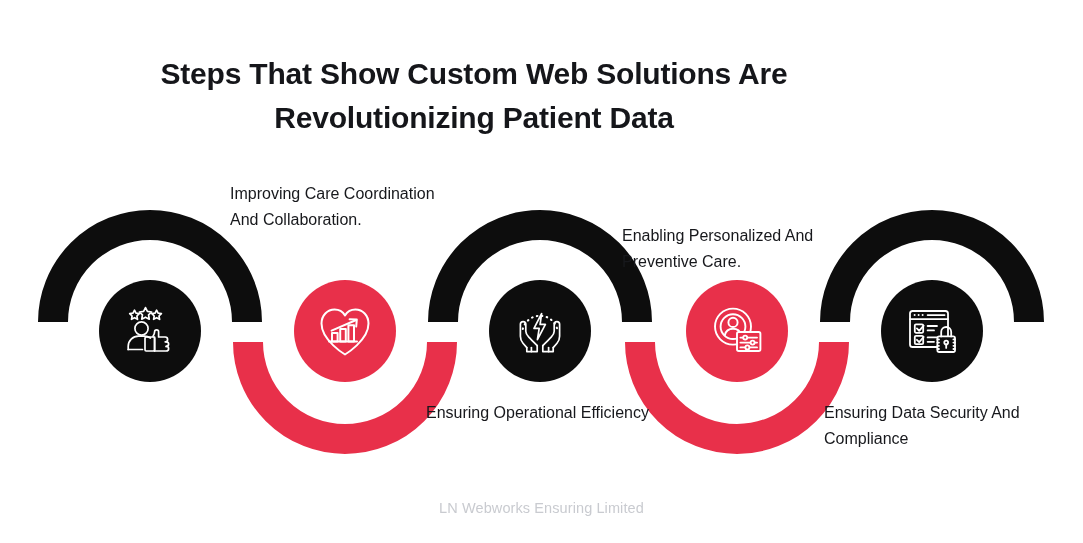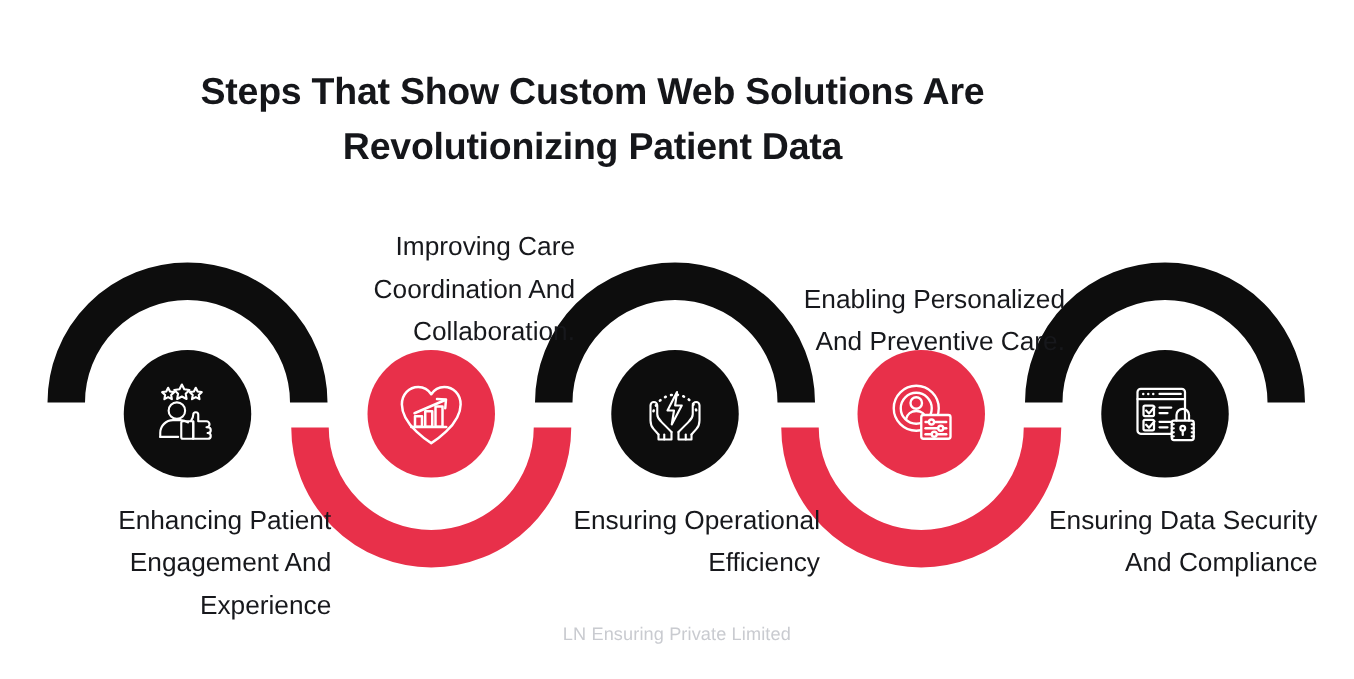--- a/index.html
+++ b/index.html
@@ -55,22 +55,22 @@
     align-items: center;
     justify-content: center;
   }
   .node.dark  { background: #0d0d0d; }
   .node.red   { background: #E8304A; }
   .node svg { display: block; }
 
   
   .label {
     position: absolute;
-    text-align: right;
-    font-size: 21px;
+    text-align: left;
+    font-size: 16px;
     line-height: 1.62;
     color: #17181c;
     width: 230px;
   }
 
   
   .footer {
     position: absolute;
     left: 0;
     top: 500px;
@@ -116,21 +116,20 @@
 
         <path d="M33.0 35.3 c0.9 -1.3 1.6 -2.8 1.6 -4.5 0 -1.1 0.9 -2.0 2.0 -2.0 1.1 0 2.0 0.9 2.0 2.0 v5.2 h6.6 c1.3 0 2.4 1.1 2.4 2.4 0 1.3 -1.1 2.4 -2.4 2.4 h1.0"></path>
         <path d="M46.2 40.8 c1.3 0 2.4 1.0 2.4 2.3 0 1.3 -1.1 2.3 -2.4 2.3"></path>
         <path d="M46.2 45.4 c1.3 0 2.4 1.0 2.4 2.3 0 1.3 -1.1 2.3 -2.4 2.3 h-11.6"></path>
         <path d="M34.6 36.0 v14.0"></path>
 
         <rect x="25.0" y="36.0" width="9.6" height="14.0" rx="1.2"></rect>
       </g>
     </svg>
   </div>
-  <div class="label" style="left:35px; top:400px;">Enhancing Patient Engagement And Experience</div>
 
   <div class="node red" style="left:294px; top:280px;">
     <svg width="58" height="58" viewBox="0 0 58 58">
       <g fill="none" stroke="#ffffff" stroke-width="2.0" stroke-linejoin="round" stroke-linecap="round">
 
         <path d="M29 52.5 C 29 52.5 5.5 38.5 5.5 21.5 C 5.5 13.5 11.3 7.5 18.6 7.5 C 23.3 7.5 26.9 10.0 29 13.4 C 31.1 10.0 34.7 7.5 39.4 7.5 C 46.7 7.5 52.5 13.5 52.5 21.5 C 52.5 38.5 29 52.5 29 52.5 Z"></path>
 
         <rect x="16.0" y="31.0" width="5.6" height="8.4"></rect>
         <rect x="24.2" y="27.0" width="5.6" height="12.4"></rect>
         <rect x="32.4" y="23.2" width="5.6" height="16.2"></rect>
@@ -221,15 +220,15 @@
         <circle cx="44.2" cy="41.6" r="1.9"></circle>
         <path d="M44.2 43.5 v3.4"></path>
 
         <path d="M35.4 38.4 h1.6 M35.4 41.6 h1.6 M35.4 44.8 h1.6 M35.4 48.0 h1.6"></path>
         <path d="M51.4 38.4 h1.6 M51.4 41.6 h1.6 M51.4 44.8 h1.6 M51.4 48.0 h1.6"></path>
       </g>
     </svg>
   </div>
   <div class="label" style="left:824px; top:400px;">Ensuring Data Security And Compliance</div>
 
-  <div class="footer">LN Ensuring Private Limited</div>
+  <div class="footer">LN Webworks Ensuring Limited</div>
 
 </div>
 
 </body></html>

